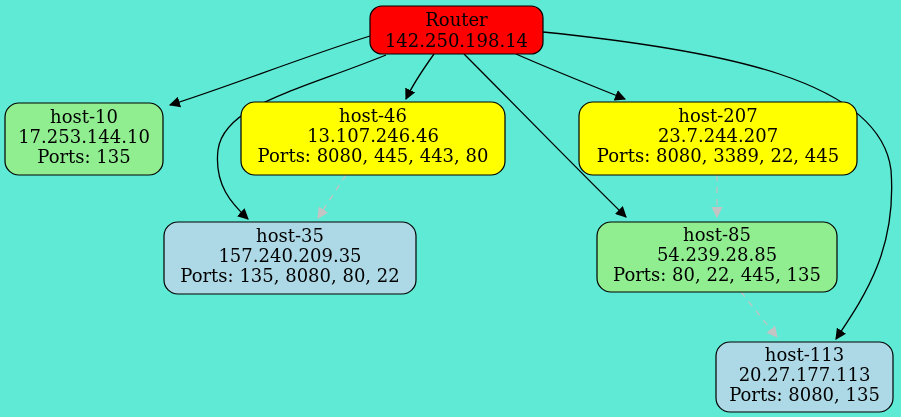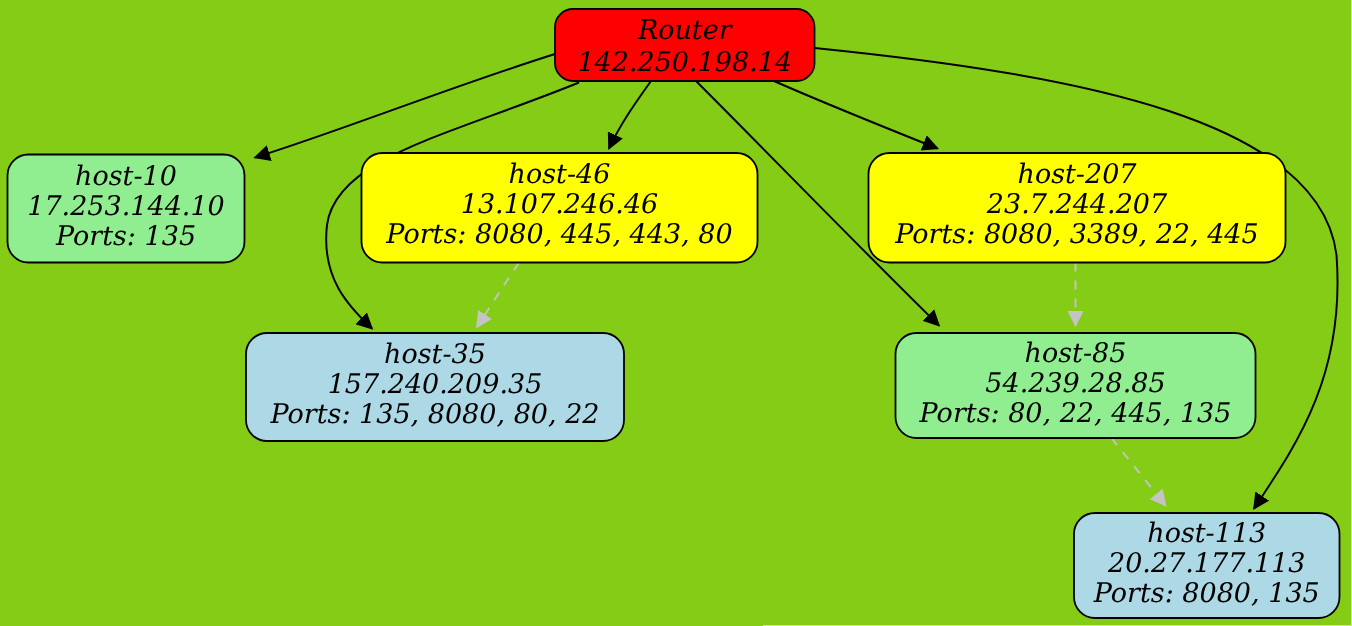--- a/index.html
+++ b/index.html
@@ -1,22 +1,21 @@
 <!DOCTYPE html>
 <html><head>
 <meta charset="utf-8">
 <style>
   html, body { margin: 0; padding: 0; background: #ffffff; }
   .graph-canvas {
     position: relative;
     width: 901px;
     height: 417px;
-    background: #84cc16;
+    background: #5eead4;
     overflow: hidden;
-    font-style: italic;
   }
   svg text {
     font-family: "DejaVu Serif", "Liberation Serif", serif;
     font-size: 18px;
     fill: #000000;
   }
   .node-rect { stroke: #000000; stroke-width: 1.2; }
   .edge-solid { fill: none; stroke: #000000; stroke-width: 1.3; }
   .edge-dashed { fill: none; stroke: #c4c4c4; stroke-width: 1.3; stroke-dasharray: 6,6; }
 </style>

